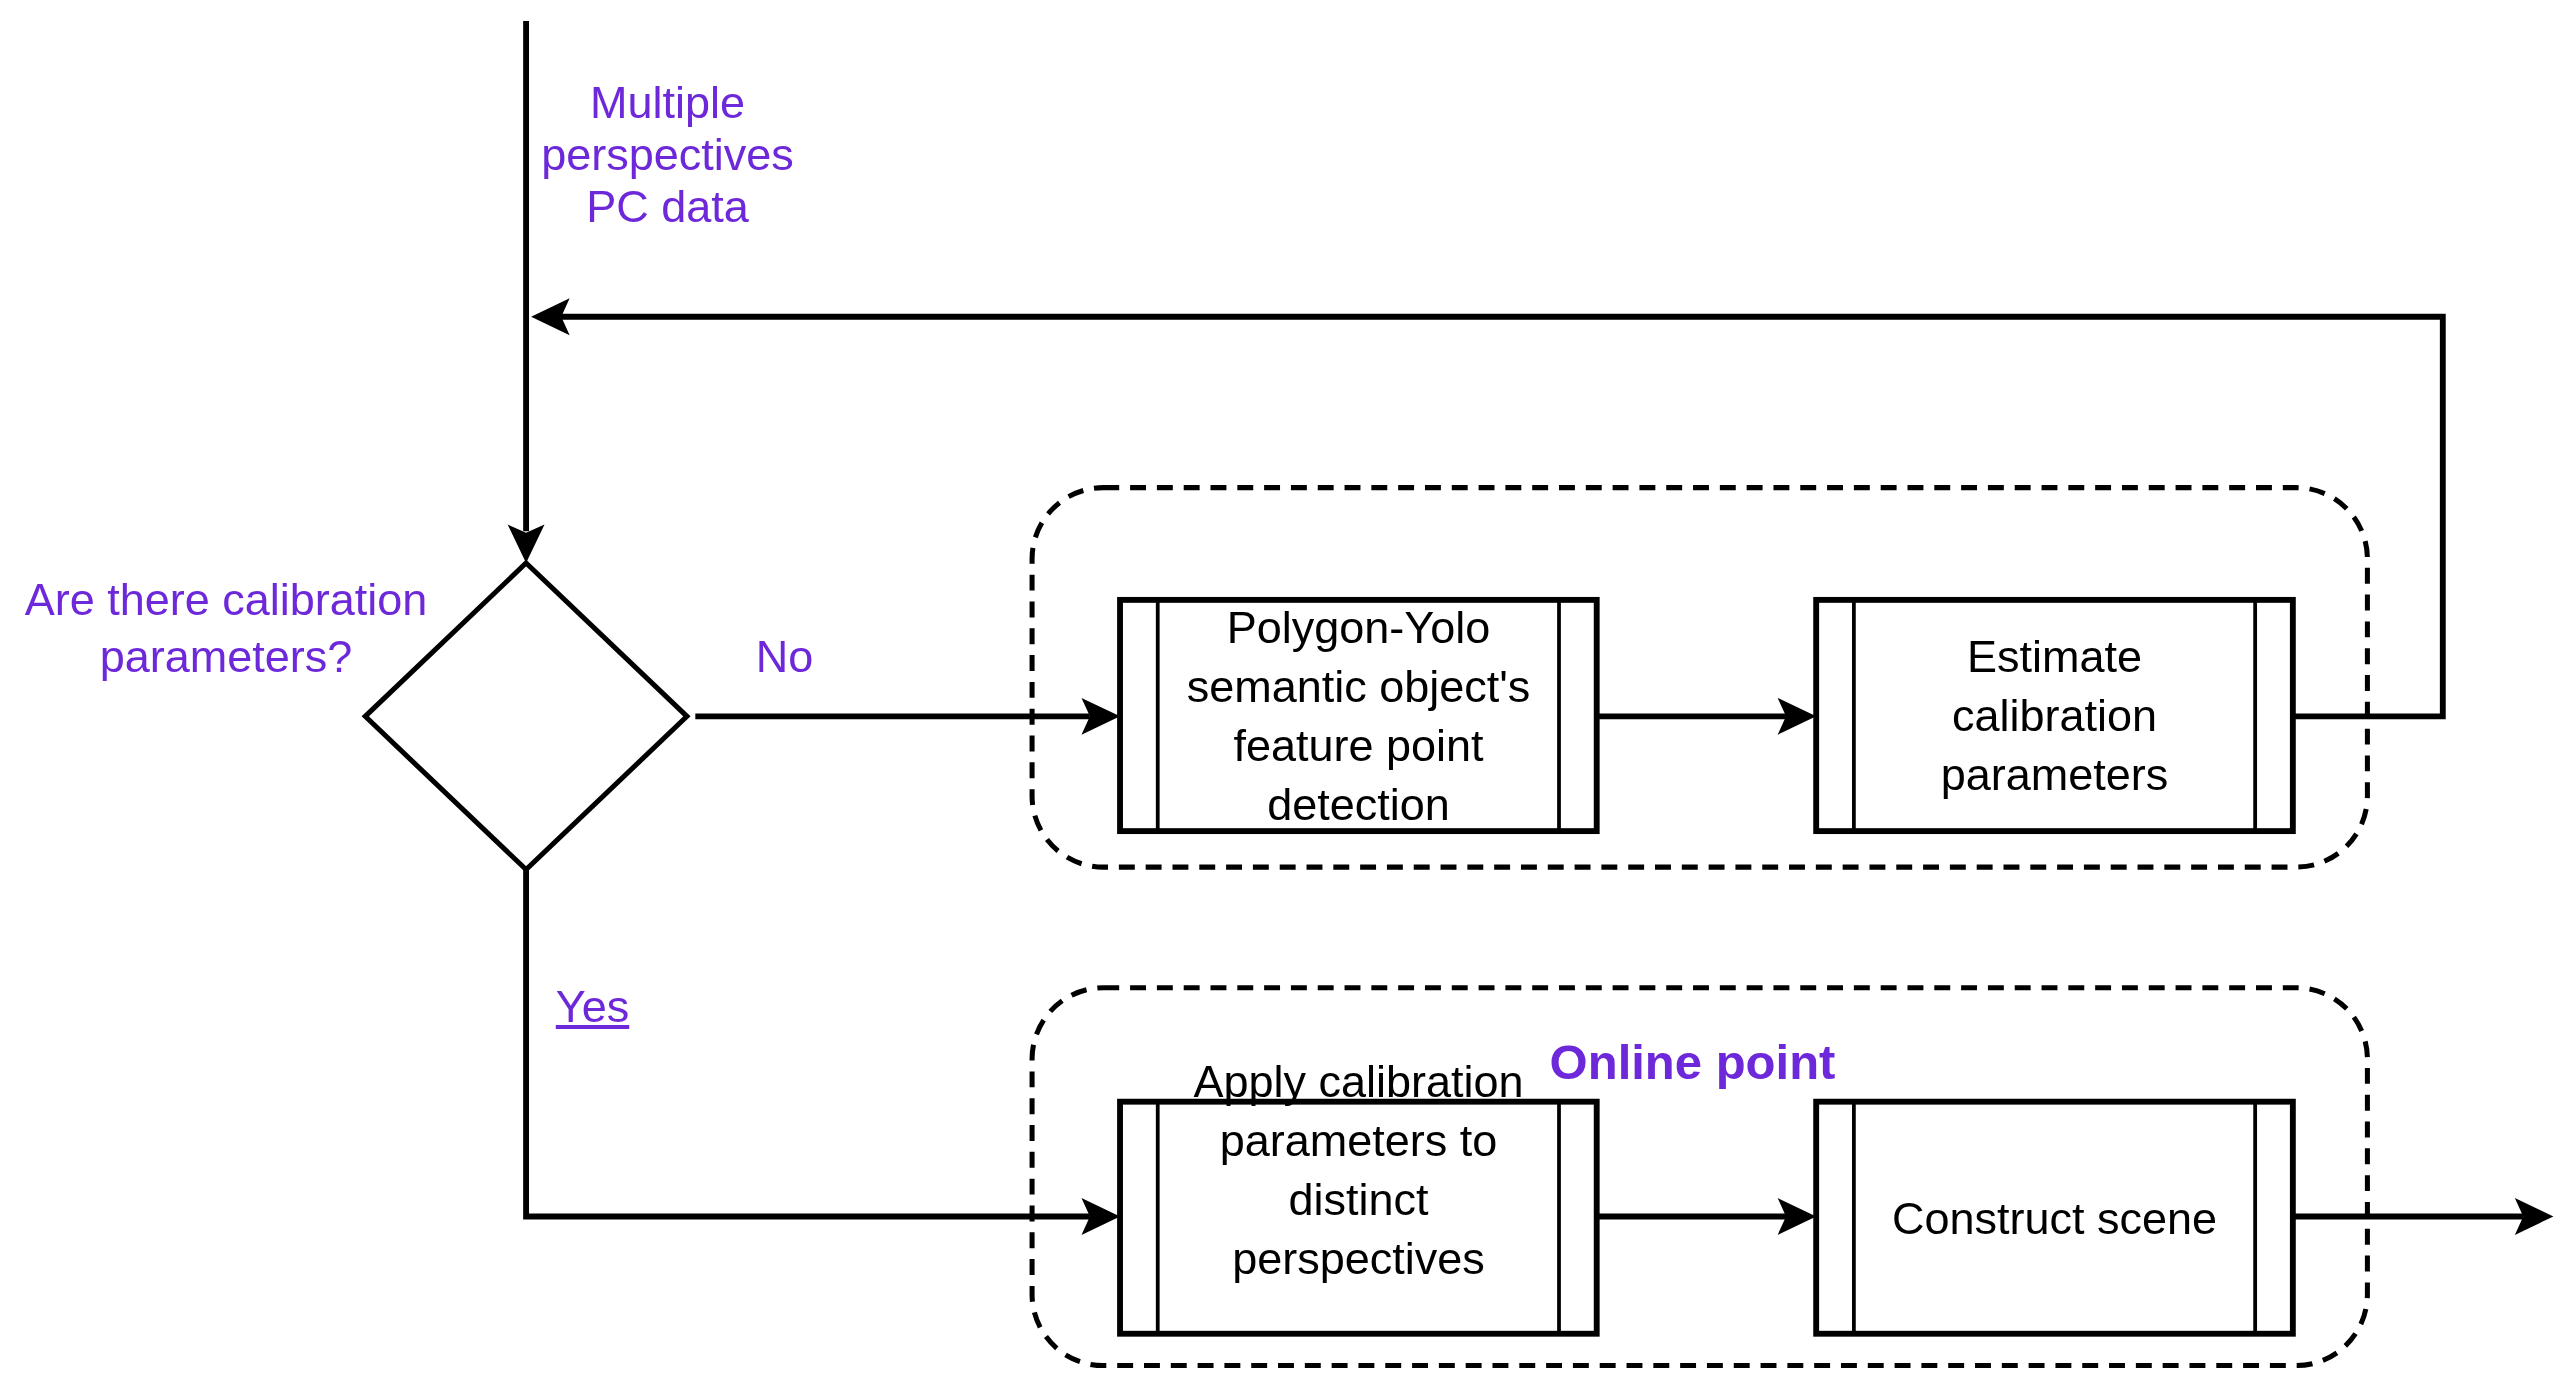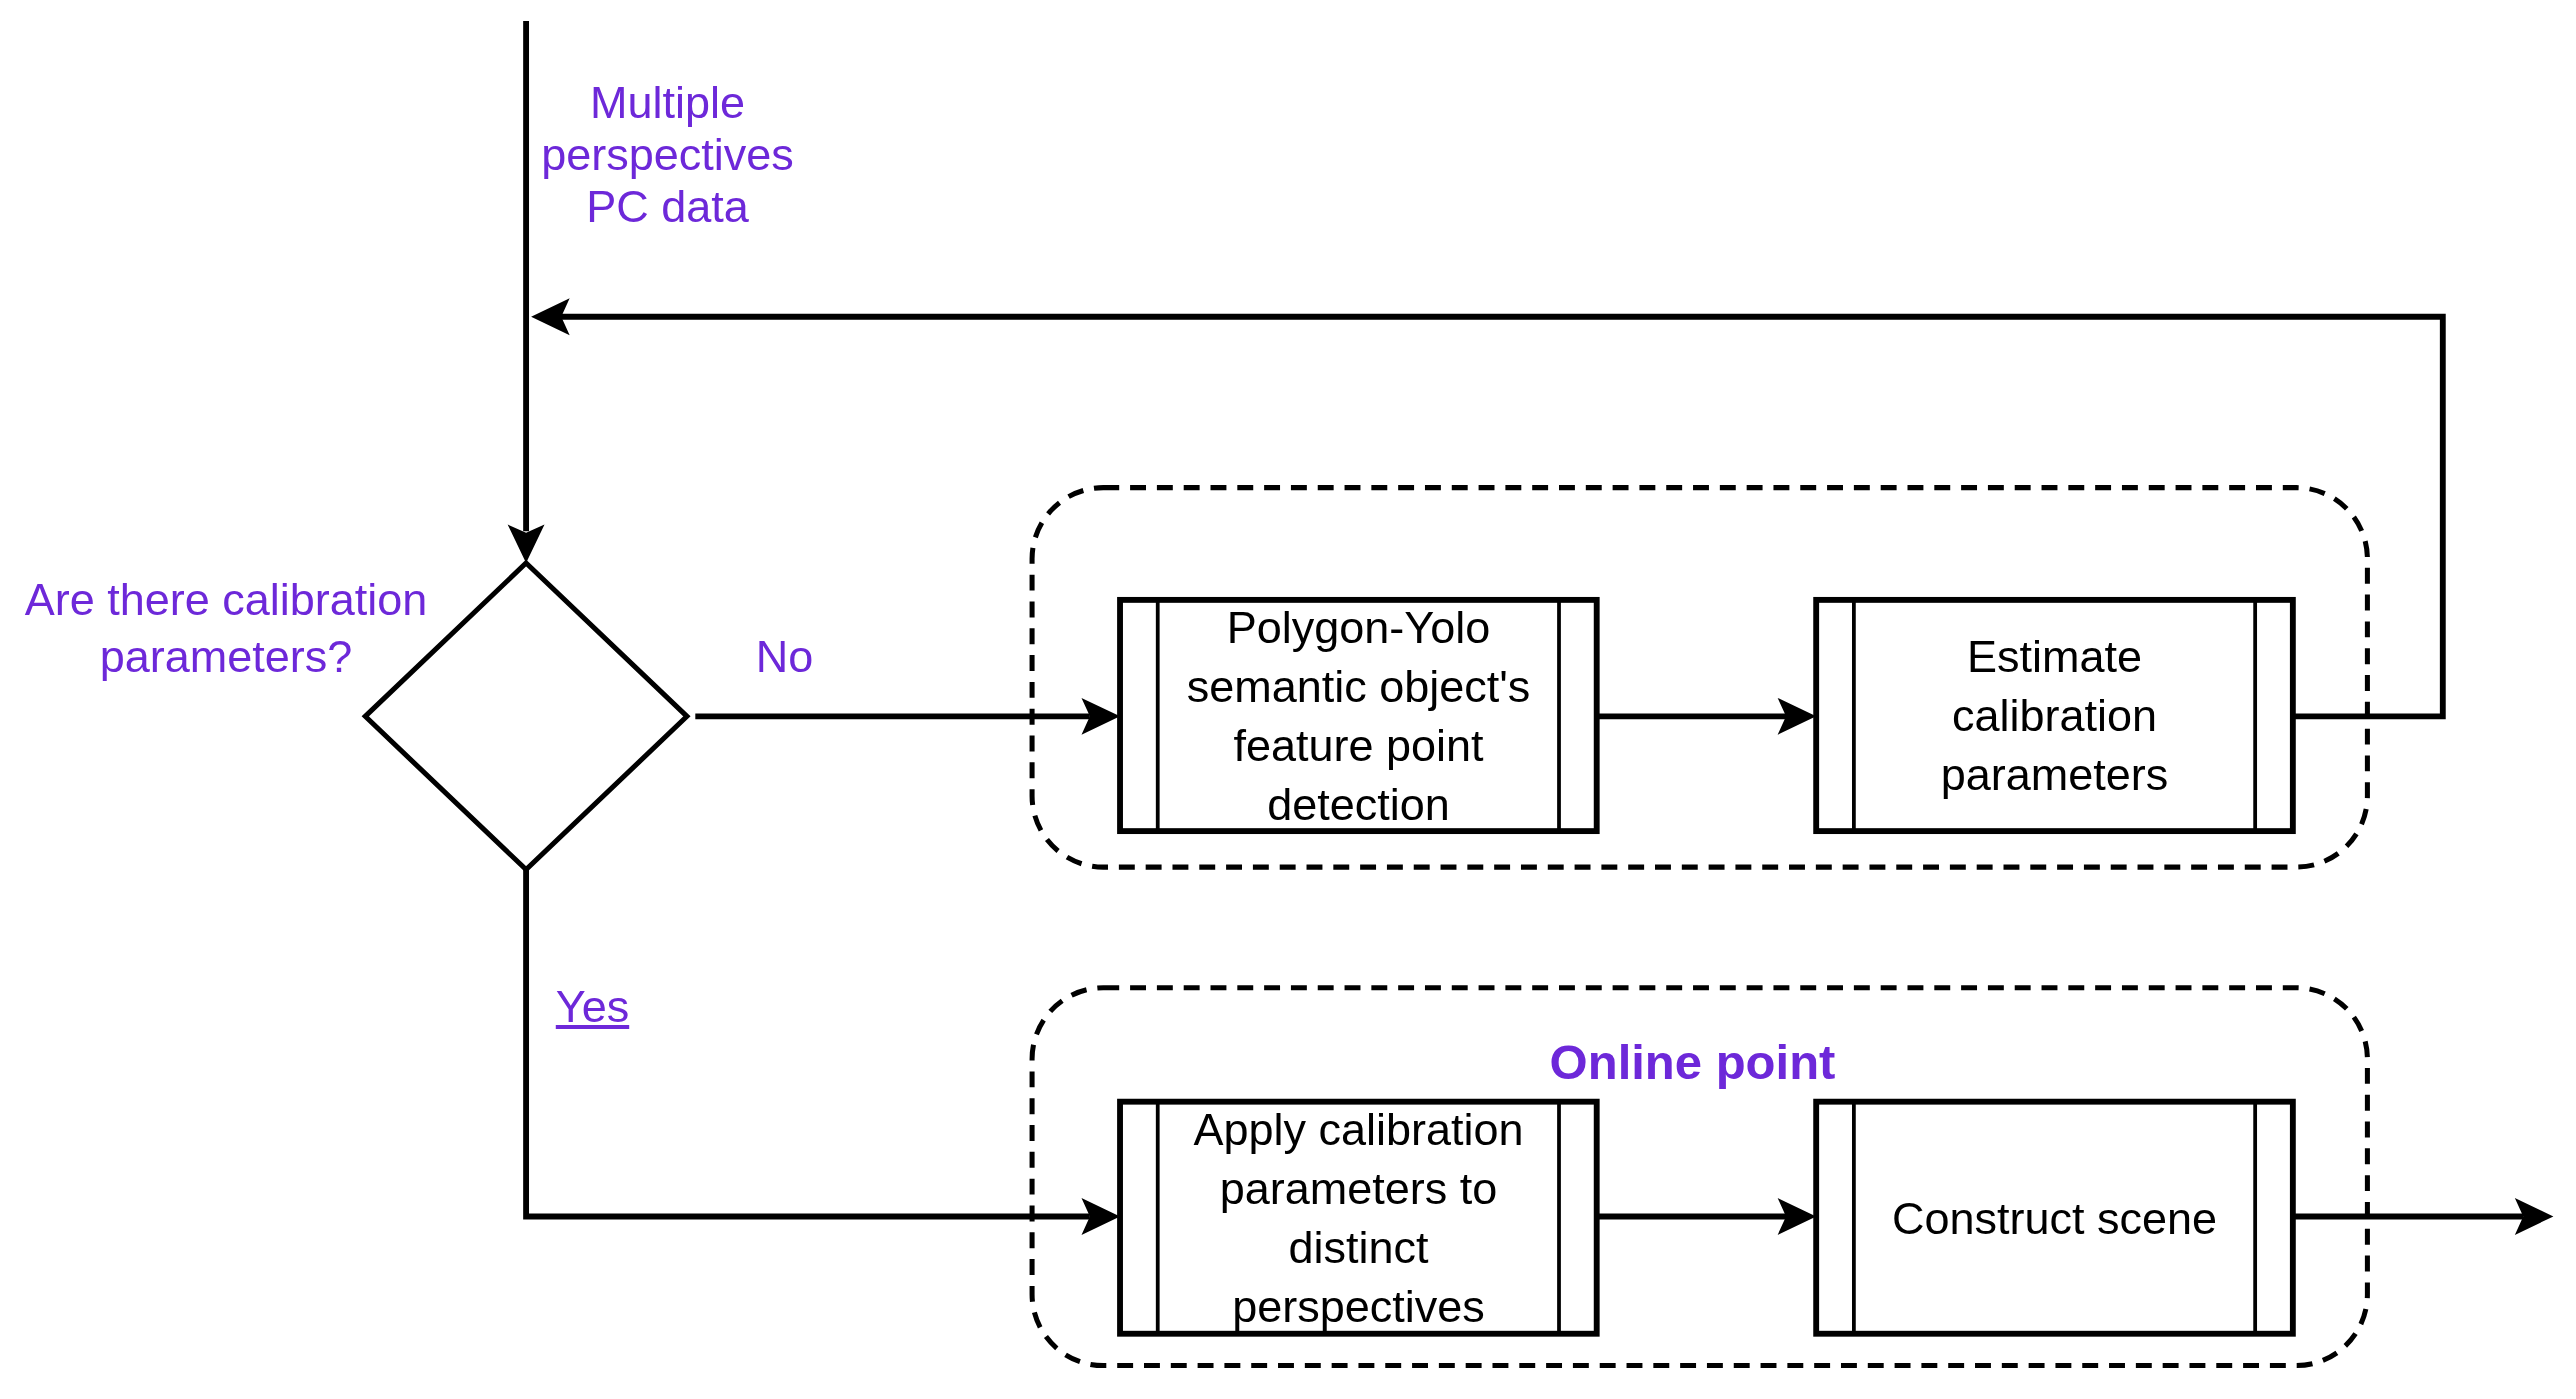--- a/index.html
+++ b/index.html
@@ -107,21 +107,21 @@
 
   <div class="box-label" style="left:1854px; top:600px; width:401px; height:231px;">Estimate
 calibration
 parameters</div>
 
   <div class="box-label" style="left:1158px; top:600px; width:401px; height:231px;">Polygon-Yolo
 semantic object's
 feature point
 detection</div>
 
-  <div class="box-label" style="left:1158px; top:1102px; width:401px; height:232px;">Apply calibration
+  <div class="box-label" style="left:1158px; top:1054px; width:401px; height:232px;">Apply calibration
 parameters to
 distinct
 perspectives</div>
 
   <div class="box-label" style="left:1854px; top:1102px; width:401px; height:232px;">Construct scene</div>
 
 </div>
 
 
 </body></html>

